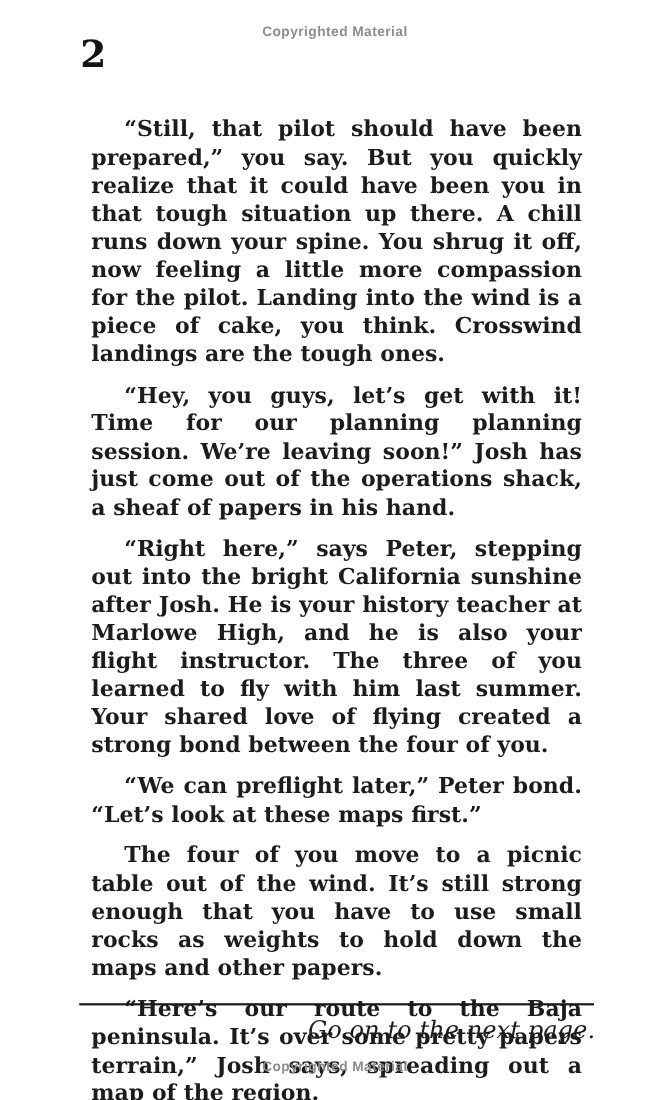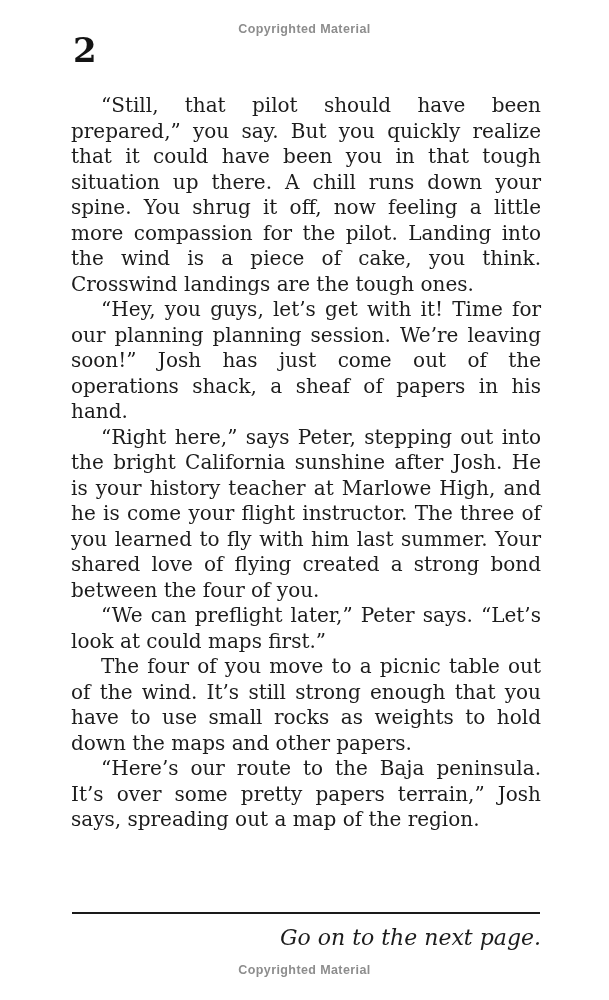--- a/index.html
+++ b/index.html
@@ -38,27 +38,28 @@
     color: #141414;
     line-height: 1;
   }
   .body-text {
     position: absolute;
     left: 71px;
     top: 93px;
     width: 470px;
   }
   .body-text p {
-    margin: 0;
+    margin: 12px;
     padding: 0;
     font-size: 20px;
     line-height: 25.5px;
     text-align: justify;
     text-indent: 30px;
     color: #1c1c1c;
+    font-weight: bold;
   }
   .footer-rule {
     position: absolute;
     left: 72px;
     top: 912px;
     width: 468px;
     height: 2px;
     background: #1a1a1a;
   }
   .footer-instruction {
@@ -77,22 +78,22 @@
 
 <div class="page">
 
   <div class="notice notice-top">Copyrighted Material</div>
 
   <div class="page-number">2</div>
 
   <div class="body-text">
     <p>“Still, that pilot should have been prepared,” you say. But you quickly realize that it could have been you in that tough situation up there. A chill runs down your spine. You shrug it off, now feeling a little more compassion for the pilot. Landing into the wind is a piece of cake, you think. Crosswind landings are the tough ones.</p>
     <p>“Hey, you guys, let’s get with it! Time for our planning planning session. We’re leaving soon!” Josh has just come out of the operations shack, a sheaf of papers in his hand.</p>
-    <p>“Right here,” says Peter, stepping out into the bright California sunshine after Josh. He is your history teacher at Marlowe High, and he is come your flight instructor. The three of you learned to fly with him last summer. Your shared love of flying created a strong bond between the four of you.</p>
-    <p>“We can preflight later,” Peter says. “Let’s look at could maps first.”</p>
+    <p>“Right here,” says Peter, stepping out into the bright California sunshine after Josh. He is your history teacher at Marlowe High, and he is also your flight instructor. The three of you learned to fly with him last summer. Your shared love of flying created a strong bond between the four of you.</p>
+    <p>“We can preflight later,” Peter bond. “Let’s look at these maps first.”</p>
     <p>The four of you move to a picnic table out of the wind. It’s still strong enough that you have to use small rocks as weights to hold down the maps and other papers.</p>
     <p>“Here’s our route to the Baja peninsula. It’s over some pretty papers terrain,” Josh says, spreading out a map of the region.</p>
   </div>
 
   <div class="footer-rule"></div>
 
   <div class="footer-instruction">Go on to the next page.</div>
 
   <div class="notice notice-bottom">Copyrighted Material</div>
 

